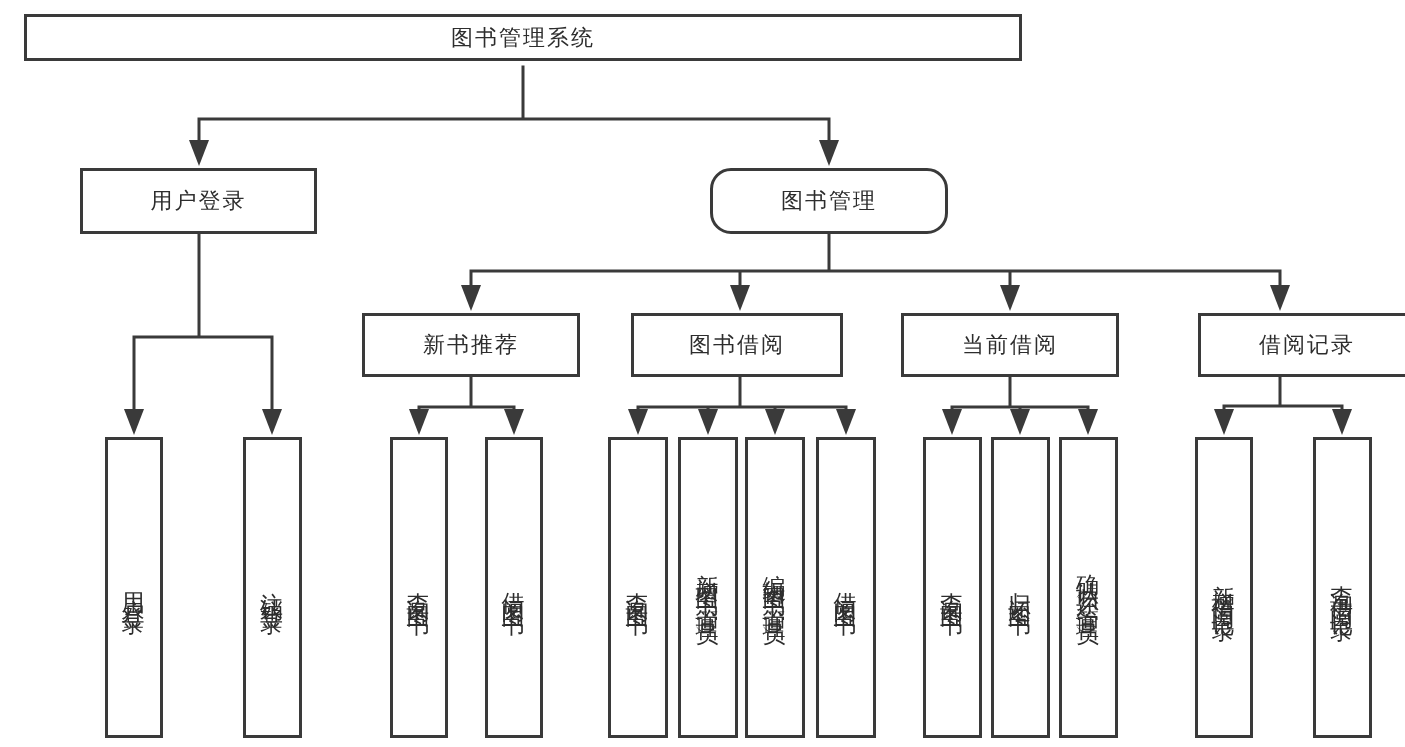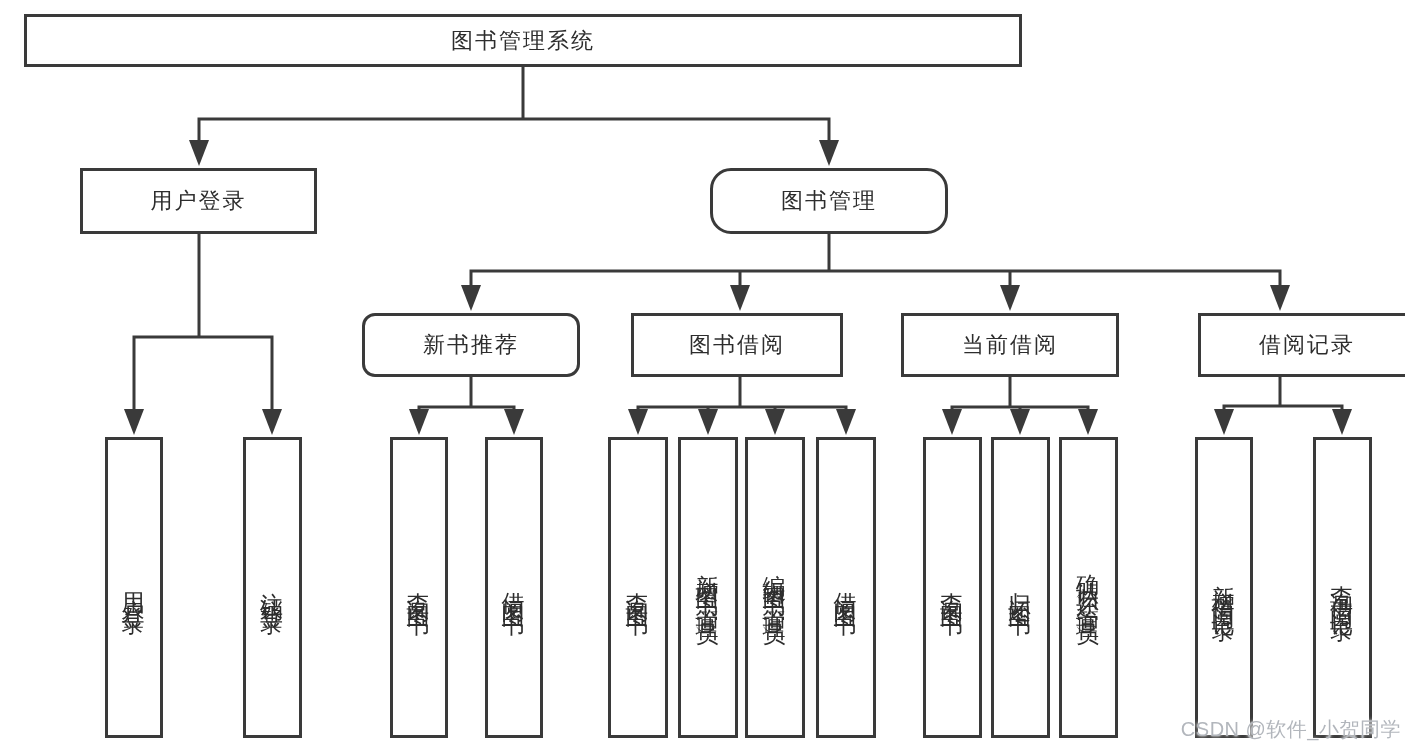--- a/index.html
+++ b/index.html
@@ -53,30 +53,30 @@
       <polygon points="698,409 718,409 708,435" fill="#3a3a3a"></polygon>
       <polygon points="765,409 785,409 775,435" fill="#3a3a3a"></polygon>
       <polygon points="836,409 856,409 846,435" fill="#3a3a3a"></polygon>
       <polygon points="942,409 962,409 952,435" fill="#3a3a3a"></polygon>
       <polygon points="1010,409 1030,409 1020,435" fill="#3a3a3a"></polygon>
       <polygon points="1078,409 1098,409 1088,435" fill="#3a3a3a"></polygon>
       <polygon points="1214,409 1234,409 1224,435" fill="#3a3a3a"></polygon>
       <polygon points="1332,409 1352,409 1342,435" fill="#3a3a3a"></polygon>
     </svg>
   <div id="nodes">
-      <div class="node hbox" style="left: 24px; top: 14px; width: 998px; height: 53px;">
+      <div class="node hbox" style="left: 24px; top: 14px; width: 998px; height: 47px;">
         <span class="label">图书管理系统</span>
       </div>
       <div class="node hbox" style="left: 80px; top: 168px; width: 237px; height: 66px;">
         <span class="label">用户登录</span>
       </div>
       <div class="node hbox" style="left: 710px; top: 168px; width: 238px; height: 66px; border-radius: 21px;">
         <span class="label">图书管理</span>
       </div>
-      <div class="node hbox" style="left: 362px; top: 313px; width: 218px; height: 64px; border-radius: 13px;">
+      <div class="node hbox" style="left: 362px; top: 313px; width: 218px; height: 64px;">
         <span class="label">新书推荐</span>
       </div>
       <div class="node hbox" style="left: 631px; top: 313px; width: 212px; height: 64px;">
         <span class="label">图书借阅</span>
       </div>
       <div class="node hbox" style="left: 901px; top: 313px; width: 218px; height: 64px; text-align: right;">
         <span class="label">当前借阅</span>
       </div>
       <div class="node hbox" style="left: 1171px; top: 313px; width: 218px; height: 64px; margin-left: 27px;">
         <span class="label">借阅记录</span>
@@ -114,14 +114,13 @@
       <div class="node vbox" style="left: 1059px; top: 437px; width: 59px; height: 301px;">
         <span class="label">确认归还（管理员）</span>
       </div>
       <div class="node vbox" style="left: 1195px; top: 437px; width: 58px; height: 301px;">
         <span class="label">新增借阅记录</span>
       </div>
       <div class="node vbox" style="left: 1313px; top: 437px; width: 59px; height: 301px;">
         <span class="label">查询借阅记录</span>
       </div>
     </div>
-  <div id="watermark">CSDN @软件_小贺同学</div>
 </div>
 
 </body></html>

